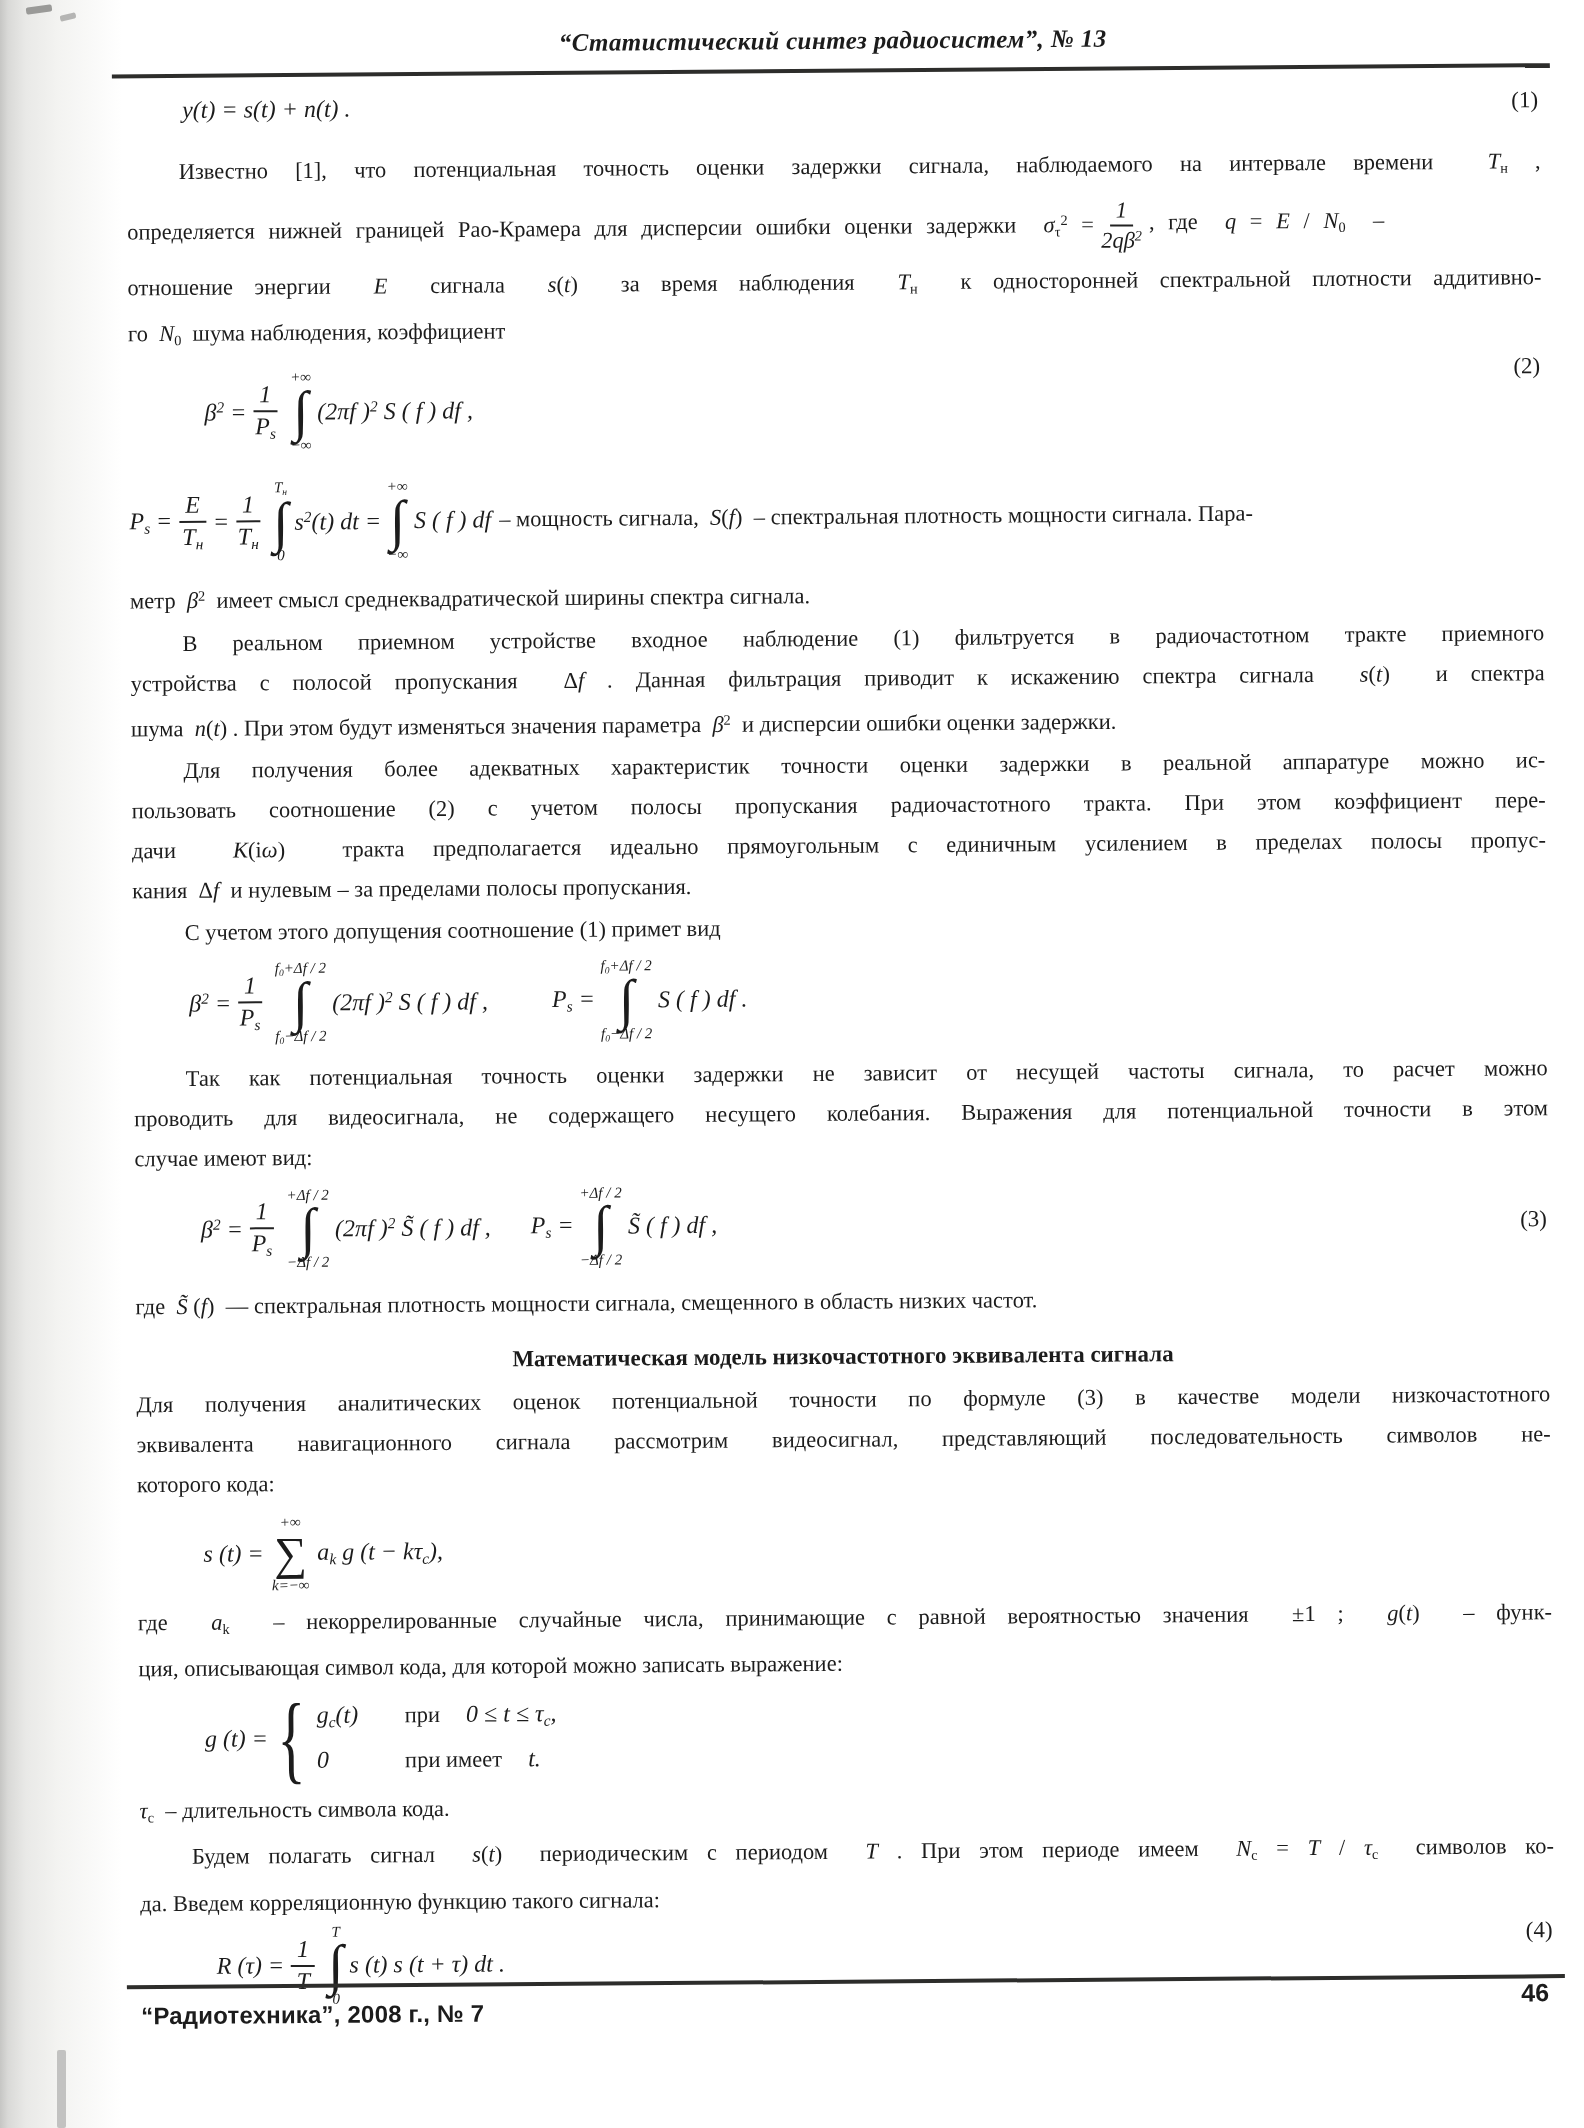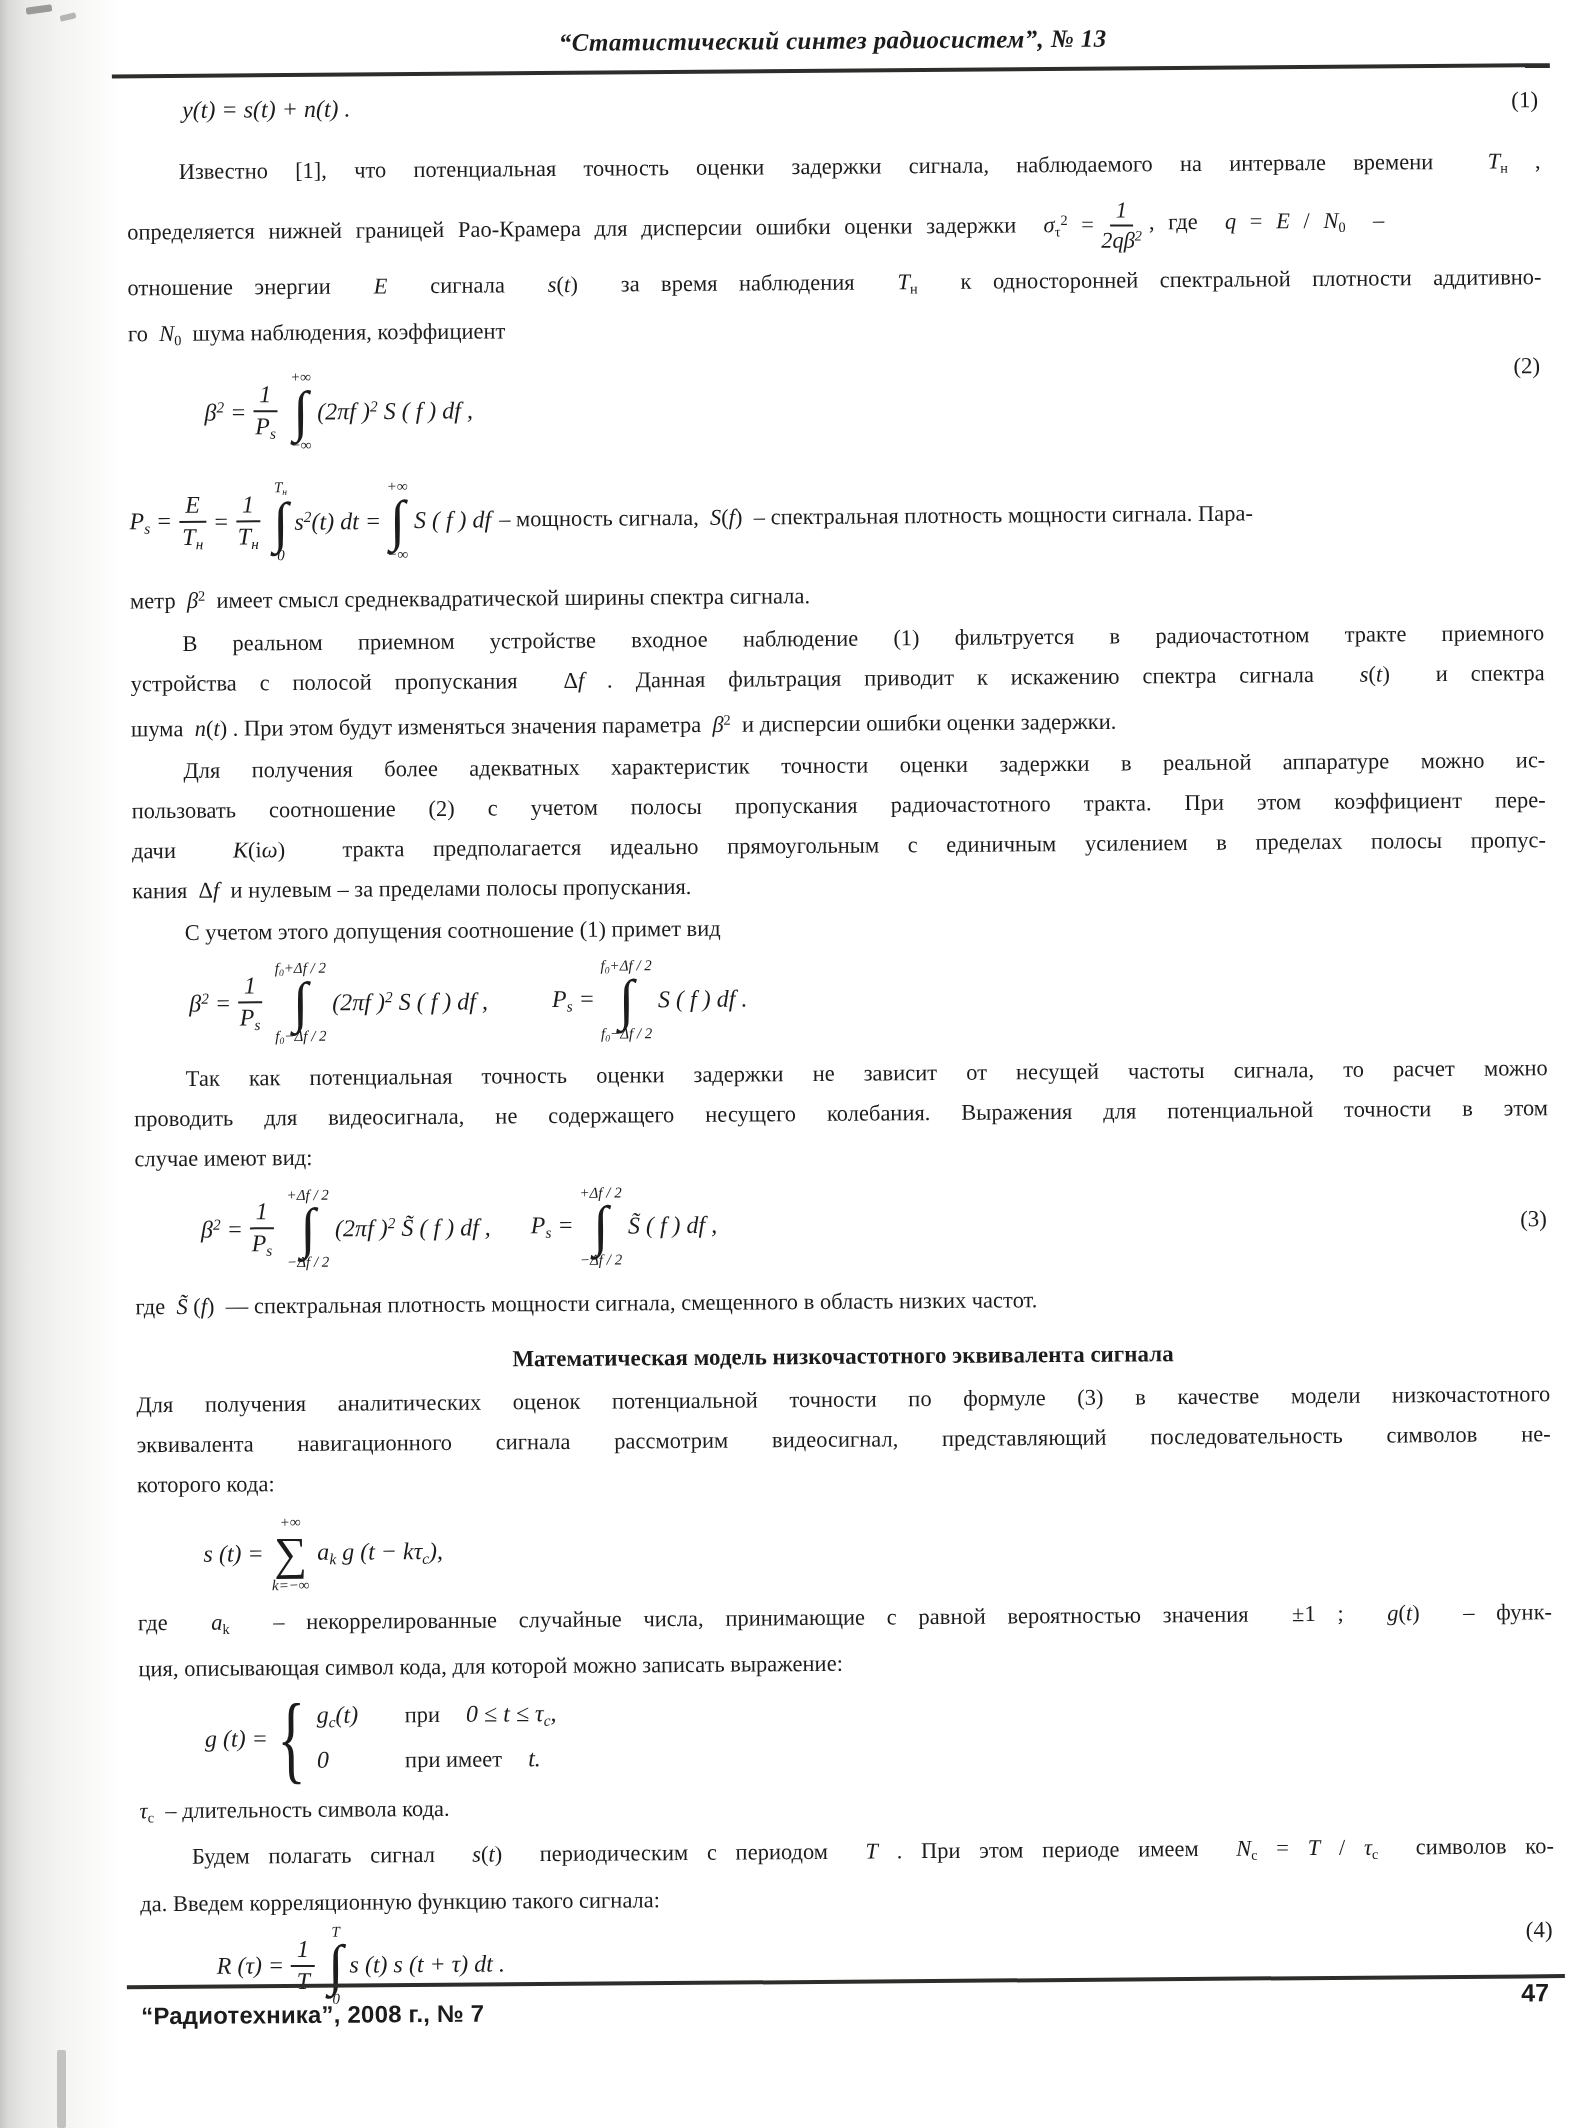--- a/index.html
+++ b/index.html
@@ -254,18 +254,18 @@
         <span class="lim">0</span>
       </span>
       <span class="math">s (t) s (t + τ) dt .</span>
       <span class="eqnum num-top">(4)</span>
     </div>
 
     <div class="footer">
       <div class="frule"></div>
       <div class="footrow">
         <div class="footleft">“Радиотехника”, 2008 г., № 7</div>
-        <div class="pagenum">47</div>
+        <div class="pagenum">46</div>
       </div>
     </div>
 
   </div>
 </div>
 
 </body></html>

